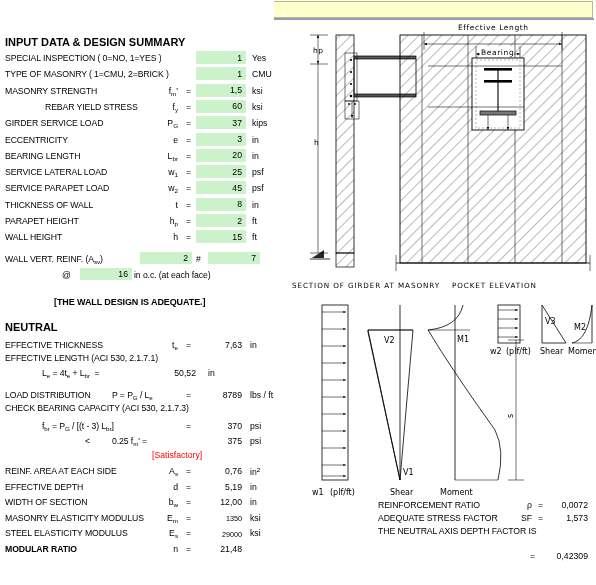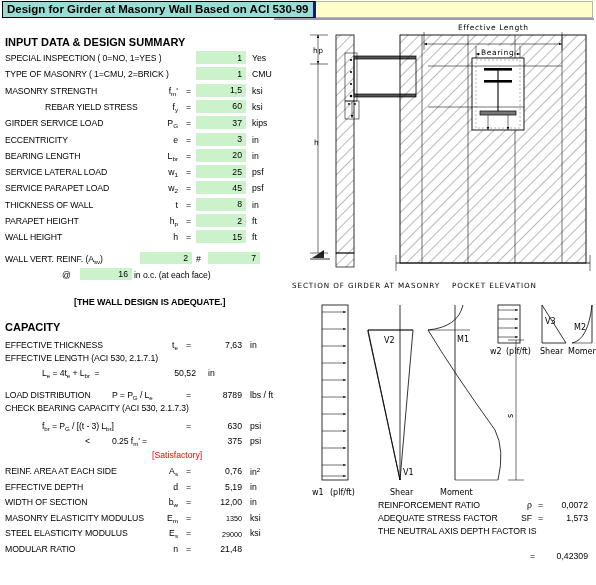--- a/index.html
+++ b/index.html
@@ -64,21 +64,20 @@
   .dimtxt{font-family:"DejaVu Sans",sans-serif;font-size:7.5px;letter-spacing:0.6px;}
   .captxt{font-family:"DejaVu Sans",sans-serif;font-size:7.2px;letter-spacing:0.9px;}
   .diagtxt{font-family:"DejaVu Sans",sans-serif;font-size:8px;}
 </style>
 </head>
 <body>
 
 <div class="abs" id="titlebar">
   <div id="title-yellow"></div>
   <div id="title-underline"></div>
-  <div id="title-cell">Design for Girder at Masonry Wall Based on ACI 530-99</div>
 </div>
 
 <div class="abs sechead" style="left:5px;top:36px;">INPUT DATA &amp; DESIGN SUMMARY</div>
 
 <div id="input-rows">
     <div class="abs lbl" style="left: 5px; top: 53px;">SPECIAL INSPECTION ( 0=NO, 1=YES )</div>
     <div class="abs val green" style="left: 196px; top: 51px; width: 46px; padding: 1.5px 4px 1.5px 0px;">1</div>
     <div class="abs unit" style="left: 252px; top: 53px;">Yes</div>
     <div class="abs lbl" style="left: 5px; top: 69.3px;">TYPE OF MASONRY ( 1=CMU, 2=BRICK )</div>
     <div class="abs val green" style="left: 196px; top: 67.3px; width: 46px; padding: 1.5px 4px 1.5px 0px;">1</div>
@@ -137,23 +136,23 @@
 
 <div class="abs lbl" style="left:5px;top:254px;">WALL VERT. REINF. (A<sub>sv</sub>)</div>
 <div class="abs val green" style="left:140px;top:252px;width:48px;padding:1px 4px 1px 0;">2</div>
 <div class="abs lbl" style="left:196px;top:254px;">#</div>
 <div class="abs val green" style="left:208px;top:252px;width:48px;padding:1px 4px 1px 0;">7</div>
 
 <div class="abs lbl" style="left:62px;top:270px;">@</div>
 <div class="abs val green" style="left:80px;top:268px;width:48px;padding:1px 4px 1px 0;">16</div>
 <div class="abs lbl" style="left:134px;top:270px;">in o.c. (at each face)</div>
 
-<div class="abs lbl bold" style="left:54px;top:297px;font-size:9px;margin-left:20px;">[THE WALL DESIGN IS ADEQUATE.]</div>
-
-<div class="abs sechead" style="left:5px;top:321px;">CAPACITY</div>
+<div class="abs lbl bold" style="left:54px;top:297px;font-size:9px;">[THE WALL DESIGN IS ADEQUATE.]</div>
+
+<div class="abs sechead" style="left:5px;top:321px;">NEUTRAL</div>
 
 <div class="abs lbl" style="left:5px;top:340px;">EFFECTIVE THICKNESS</div>
 <div class="abs sym" style="left:150px;top:340px;width:28px;">t<sub>e</sub></div>
 <div class="abs eq" style="left:186px;top:340px;">=</div>
 <div class="abs val" style="left:200px;top:340px;width:42px;">7,63</div>
 <div class="abs unit" style="left:250px;top:340px;">in</div>
 
 <div class="abs lbl" style="left:5px;top:353px;">EFFECTIVE LENGTH (ACI 530, 2.1.7.1)</div>
 <div class="abs lbl" style="left:42px;top:368px;">L<sub>e</sub> = 4t<sub>e</sub> + L<sub>br</sub>&nbsp; =</div>
 <div class="abs val" style="left:148px;top:368px;width:48px;">50,52</div>
@@ -162,21 +161,21 @@
 <div class="abs lbl" style="left:5px;top:390px;">LOAD DISTRIBUTION</div>
 <div class="abs lbl" style="left:112px;top:390px;">P = P<sub>G</sub> / L<sub>e</sub></div>
 <div class="abs eq" style="left:186px;top:390px;">=</div>
 <div class="abs val" style="left:192px;top:390px;width:50px;">8789</div>
 <div class="abs unit" style="left:250px;top:390px;">lbs / ft</div>
 
 <div class="abs lbl" style="left:5px;top:403px;">CHECK BEARING CAPACITY (ACI 530, 2.1.7.3)</div>
 
 <div class="abs lbl" style="left:42px;top:421px;">f<sub>br</sub> = P<sub>G</sub> / [(t - 3) L<sub>br</sub>]</div>
 <div class="abs eq" style="left:186px;top:421px;">=</div>
-<div class="abs val" style="left:196px;top:421px;width:46px;">630</div>
+<div class="abs val" style="left:196px;top:421px;width:46px;">370</div>
 <div class="abs unit" style="left:250px;top:421px;">psi</div>
 
 <div class="abs lbl" style="left:85px;top:436px;">&lt;</div>
 <div class="abs lbl" style="left:112px;top:436px;">0.25 f<sub>m</sub>' =</div>
 <div class="abs val" style="left:196px;top:436px;width:46px;">375</div>
 <div class="abs unit" style="left:250px;top:436px;">psi</div>
 
 <div class="abs red" style="left:152px;top:450px;">[Satisfactory]</div>
 
 <div id="analysis-rows">
@@ -198,21 +197,21 @@
     <div class="abs lbl" style="left: 5px; top: 512.8px;">MASONRY ELASTICITY MODULUS</div>
     <div class="abs sym" style="left: 150px; top: 512.8px; width: 28px;">E<sub>m</sub></div>
     <div class="abs eq" style="left: 186px; top: 512.8px;">=</div>
     <div class="abs val sm" style="left: 196px; top: 514.3px; width: 46px;">1350</div>
     <div class="abs unit" style="left: 250px; top: 512.8px;">ksi</div>
     <div class="abs lbl" style="left: 5px; top: 528.4px;">STEEL ELASTICITY MODULUS</div>
     <div class="abs sym" style="left: 150px; top: 528.4px; width: 28px;">E<sub>s</sub></div>
     <div class="abs eq" style="left: 186px; top: 528.4px;">=</div>
     <div class="abs val sm" style="left: 196px; top: 529.9px; width: 46px;">29000</div>
     <div class="abs unit" style="left: 250px; top: 528.4px;">ksi</div>
-    <div class="abs lbl" style="left: 5px; top: 544px;">MODULAR RATIO</div>
+    <div class="abs lbl" style="left: 5px; top: 544px; font-weight: bold;">MODULAR RATIO</div>
     <div class="abs sym" style="left: 150px; top: 544px; width: 28px;">n</div>
     <div class="abs eq" style="left: 186px; top: 544px;">=</div>
     <div class="abs val" style="left: 196px; top: 544px; width: 46px;">21,48</div>
   </div>
 
 <div class="abs lbl" style="left:378px;top:500px;">REINFORCEMENT RATIO</div>
 <div class="abs sym" style="left:518px;top:500px;width:14px;">ρ</div>
 <div class="abs eq" style="left:538px;top:500px;">=</div>
 <div class="abs val" style="left:546px;top:500px;width:42px;">0,0072</div>
 

